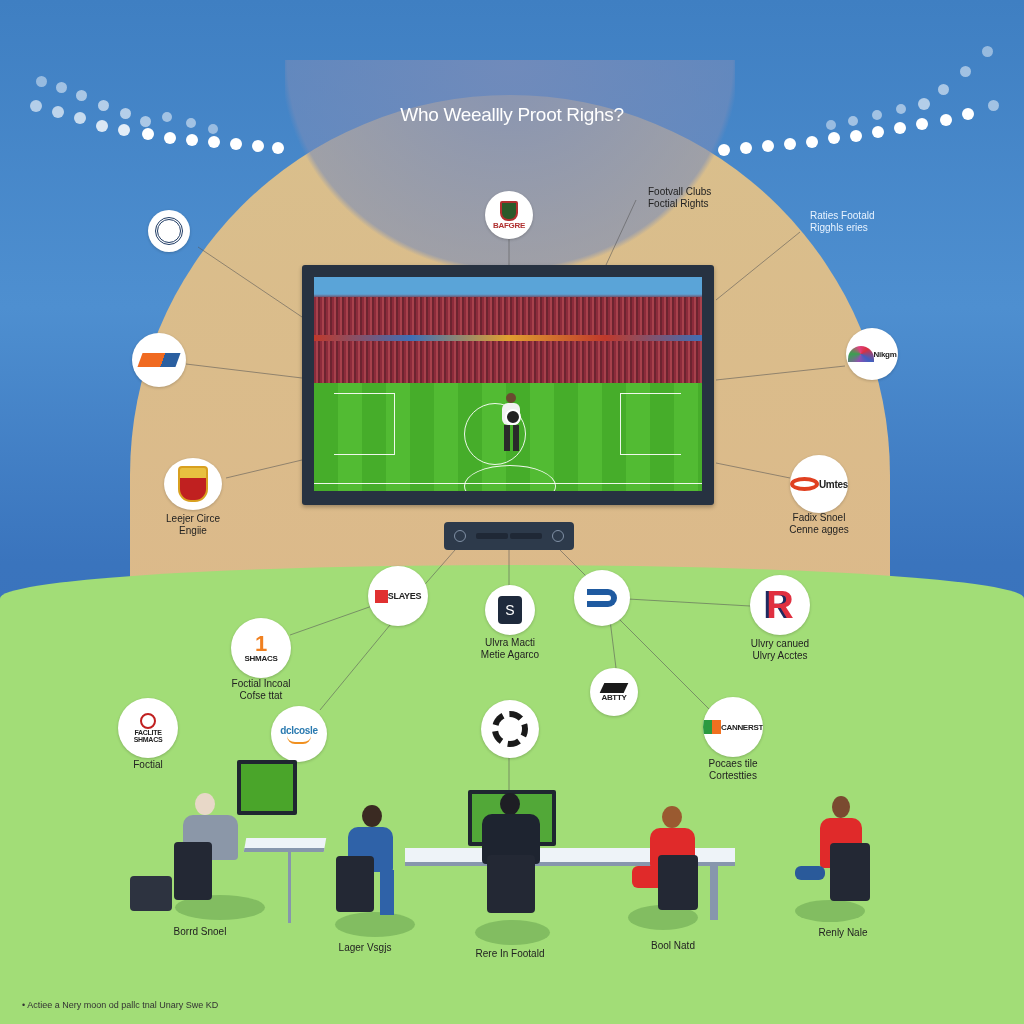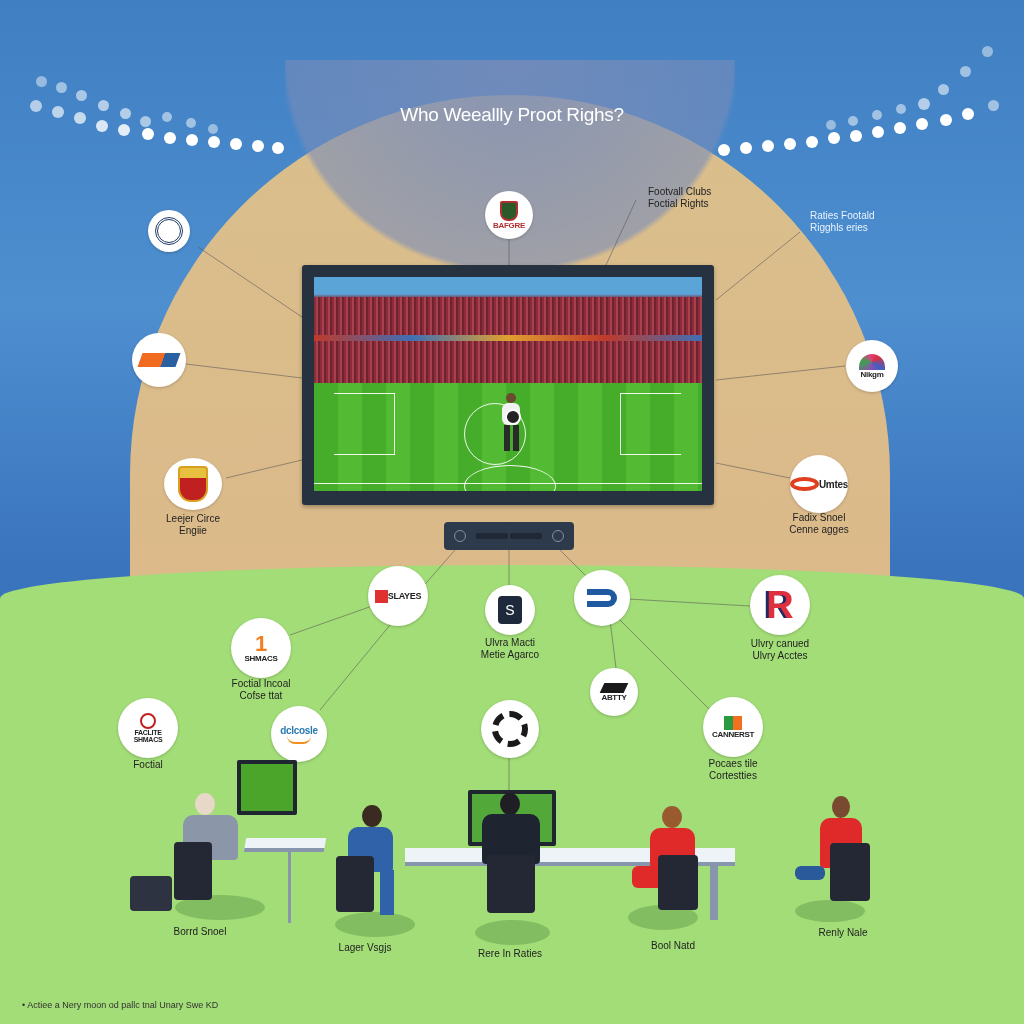--- a/index.html
+++ b/index.html
@@ -153,21 +153,21 @@
 <div class="node" style="left:148px;top:210px;width:42px;height:42px">
   <span style="width:28px;height:28px;border-radius:50%;border:3px double #1f3b64;box-sizing:border-box;display:block"></span>
 </div>
 <div class="node" style="left:485px;top:191px;width:48px;height:48px;flex-direction:column">
   <span style="width:14px;height:16px;background:#2a5a2a;border-radius:2px 2px 8px 8px;display:block;border:2px solid #b03030"></span>
   <span class="mini" style="color:#b03030">BAFGRE</span>
 </div>
 <div class="node" style="left:132px;top:333px;width:54px;height:54px">
   <span style="width:38px;height:14px;background:linear-gradient(90deg,#f06a20 60%,#2a5fa0 60%);transform:skewX(-20deg);display:block"></span>
 </div>
-<div class="node" style="left:846px;top:340px;width:52px;height:52px;flex-direction:column">
+<div class="node" style="left:846px;top:328px;width:52px;height:52px;flex-direction:row">
   <span style="width:26px;height:16px;border-radius:13px 13px 0 0;background:conic-gradient(from 270deg,#3aa050,#e04080,#d83040,#4060c0,#9050b0,#3aa050);display:block"></span>
   <span class="mini">Nikgm</span>
 </div>
 <div class="node" style="left:164px;top:458px;width:58px;height:52px">
   <span style="width:26px;height:32px;background:linear-gradient(180deg,#e8c040 30%,#c02020 30%);border-radius:4px 4px 13px 13px;display:block;border:2px solid #d8a020"></span>
 </div>
 <div class="lbl" style="left:148px;top:513px;width:90px">
   <div>Leejer Circe</div>
     <div>Engiie</div>
 </div>
@@ -229,21 +229,21 @@
 <div class="lbl" style="left:108px;top:759px;width:80px">
   <div>Foctial</div>
 </div>
 <div class="node" style="left:271px;top:706px;width:56px;height:56px;flex-direction:column">
   <span class="mini" style="color:#2a7ab0;font-size:10px">dclcosle</span>
   <span style="width:24px;height:6px;border-bottom:2px solid #f09020;border-radius:0 0 12px 12px;display:block"></span>
 </div>
 <div class="node" style="left:481px;top:700px;width:58px;height:58px">
   <span style="width:36px;height:36px;border-radius:50%;border:6px dashed #1a1a1a;box-sizing:border-box;display:block"></span>
 </div>
-<div class="node" style="left:703px;top:697px;width:60px;height:60px;flex-direction:column">
+<div class="node" style="left:703px;top:697px;width:60px;height:60px;flex-direction:row">
   <span style="width:18px;height:14px;background:linear-gradient(90deg,#2a9a40 50%,#f07020 50%);display:block"></span>
   <span class="mini">CANNERST</span>
 </div>
 <div class="lbl" style="left:688px;top:758px;width:90px">
   <div>Pocaes tile</div>
     <div>Cortestties</div>
 </div>
 
 <div>
 
@@ -269,21 +269,21 @@
   <div class="chair" style="left:336px;top:856px;width:38px;height:56px"></div>
   <div class="lbl" style="left:320px;top:942px;width:90px">Lager Vsgjs</div>
 
   <div class="monitor" style="left:468px;top:790px;width:88px;height:56px">
       <div class="sc" style="background:#52a838"></div>
     </div>
   <div class="shadow" style="left:475px;top:920px;width:75px;height:25px"></div>
   <div class="head" style="left:500px;top:793px;width:20px;height:22px;background:#1e1e24"></div>
   <div class="body" style="left:482px;top:814px;width:58px;height:50px;background:#1e2430"></div>
   <div class="chair" style="left:487px;top:855px;width:48px;height:58px"></div>
-  <div class="lbl" style="left:465px;top:948px;width:90px">Rere In Raties</div>
+  <div class="lbl" style="left:465px;top:948px;width:90px">Rere In Footald</div>
 
   <div class="shadow" style="left:628px;top:905px;width:70px;height:25px"></div>
   <div class="head" style="left:662px;top:806px;width:20px;height:22px;background:#9a5a30"></div>
   <div class="body" style="left:650px;top:828px;width:45px;height:40px;background:#e02a2a"></div>
   <div style="position:absolute;left:632px;top:866px;width:40px;height:22px;background:#e02a2a;border-radius:6px"></div>
   <div class="chair" style="left:658px;top:855px;width:40px;height:55px"></div>
   <div class="lbl" style="left:628px;top:940px;width:90px">Bool Natd</div>
 
   <div class="shadow" style="left:795px;top:900px;width:70px;height:22px"></div>
   <div class="head" style="left:832px;top:796px;width:18px;height:22px;background:#7a4a30"></div>

